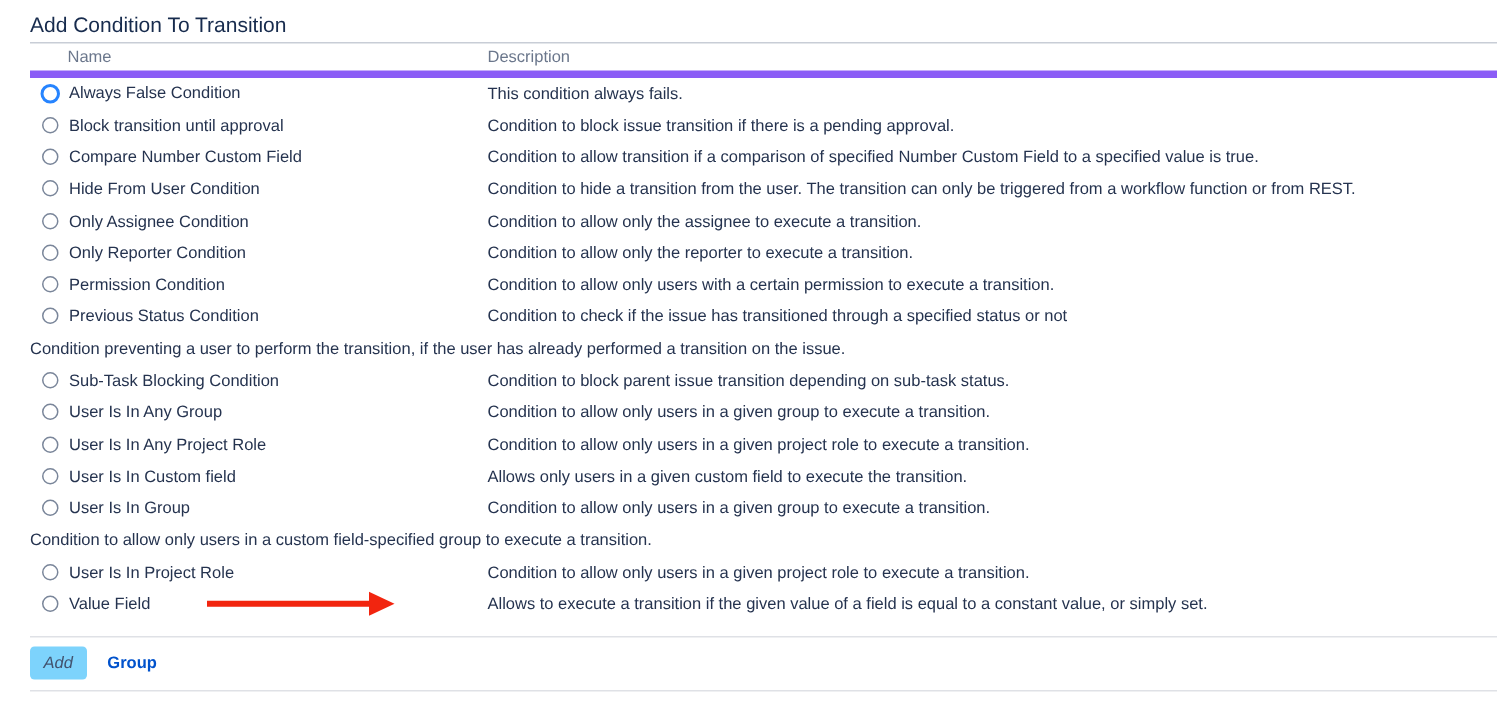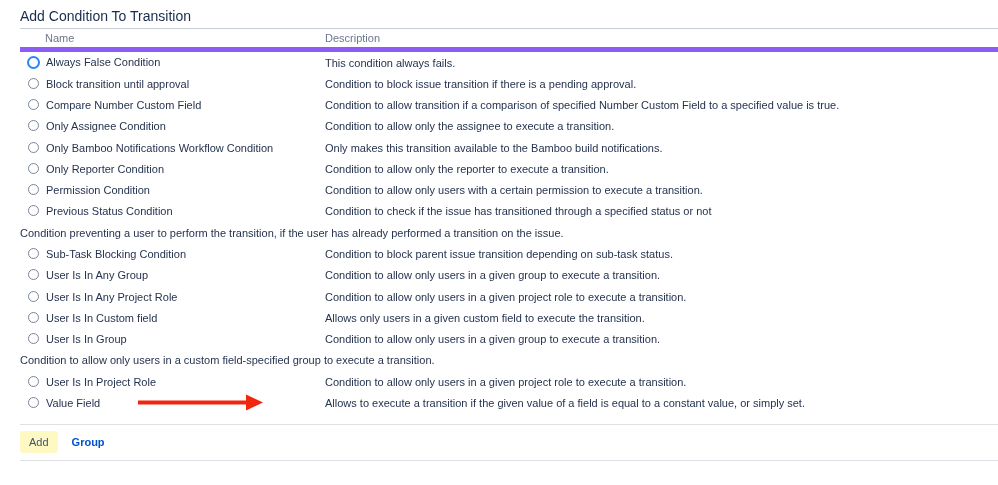--- a/index.html
+++ b/index.html
@@ -96,27 +96,28 @@
   
   .footer-divider { border-top: 1px solid #DFE1E6; margin-top: 10px; }
   .footer {
     height: 36px;
     display: flex;
     align-items: center;
     border-bottom: 1px solid #DFE1E6;
   }
   .add-btn {
     font-family: "Liberation Sans", sans-serif;
-    background: #fef9c3;
+    background: #7dd3fc;
     color: #42526E;
     border: none;
     border-radius: 3px;
     font-size: 11px;
     padding: 5px 9px;
     cursor: pointer;
+    font-style: italic;
   }
   .cancel-link {
     margin-left: 14px;
     color: var(--link-color, #0052CC);
     font-size: 11px;
     font-weight: 600;
     text-decoration: none;
     cursor: pointer;
   }
 </style>
@@ -150,36 +151,36 @@
     </div>
 
     <div class="row">
       <div class="name-cell">
           <span class="radio"></span>
           <span>Compare Number Custom Field</span>
         </div>
       <div class="desc-cell">Condition to allow transition if a comparison of specified Number Custom Field to a specified value is true.</div>
     </div>
 
+    <div class="row">
+      <div class="name-cell">
+          <span class="radio"></span>
+          <span>Hide From User Condition</span>
+        </div>
+      <div class="desc-cell">Condition to hide a transition from the user. The transition can only be triggered from a workflow function or from REST.</div>
+    </div>
 
     <div class="row">
       <div class="name-cell">
           <span class="radio"></span>
           <span>Only Assignee Condition</span>
         </div>
       <div class="desc-cell">Condition to allow only the assignee to execute a transition.</div>
     </div>
 
-    <div class="row">
-      <div class="name-cell">
-          <span class="radio"></span>
-          <span>Only Bamboo Notifications Workflow Condition</span>
-        </div>
-      <div class="desc-cell">Only makes this transition available to the Bamboo build notifications.</div>
-    </div>
 
     <div class="row">
       <div class="name-cell">
           <span class="radio"></span>
           <span>Only Reporter Condition</span>
         </div>
       <div class="desc-cell">Condition to allow only the reporter to execute a transition.</div>
     </div>
 
     <div class="row">

